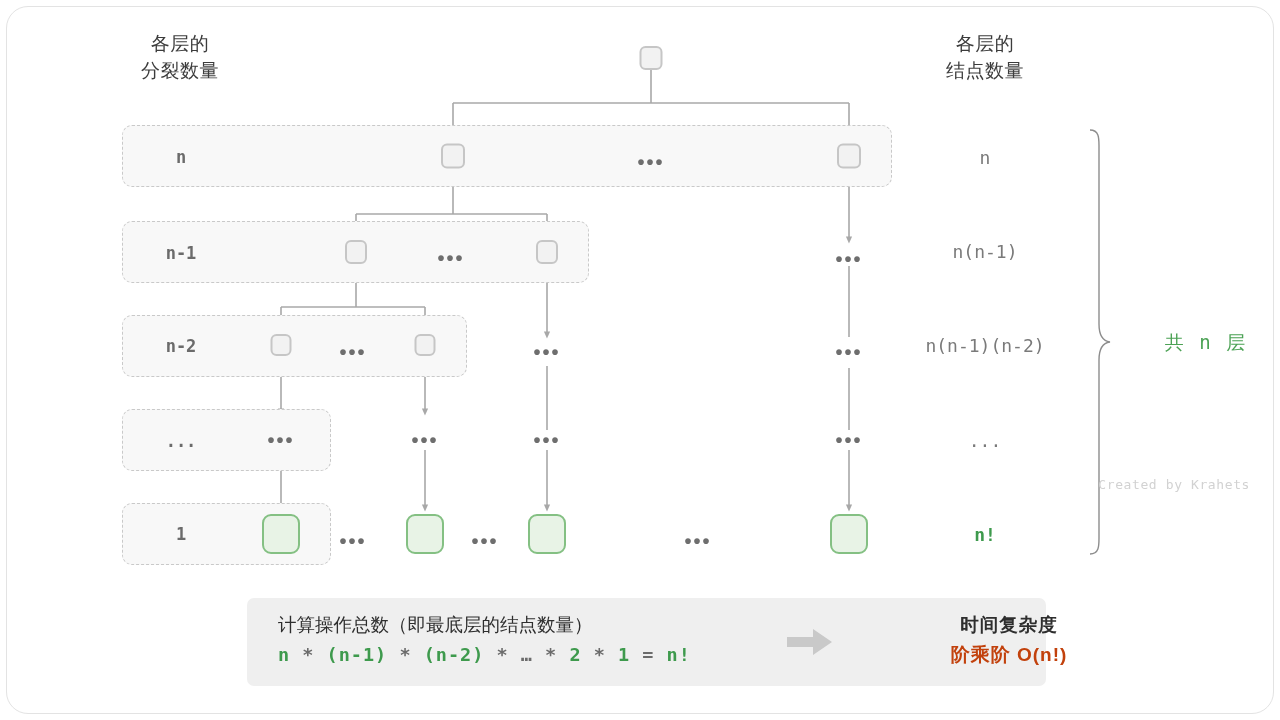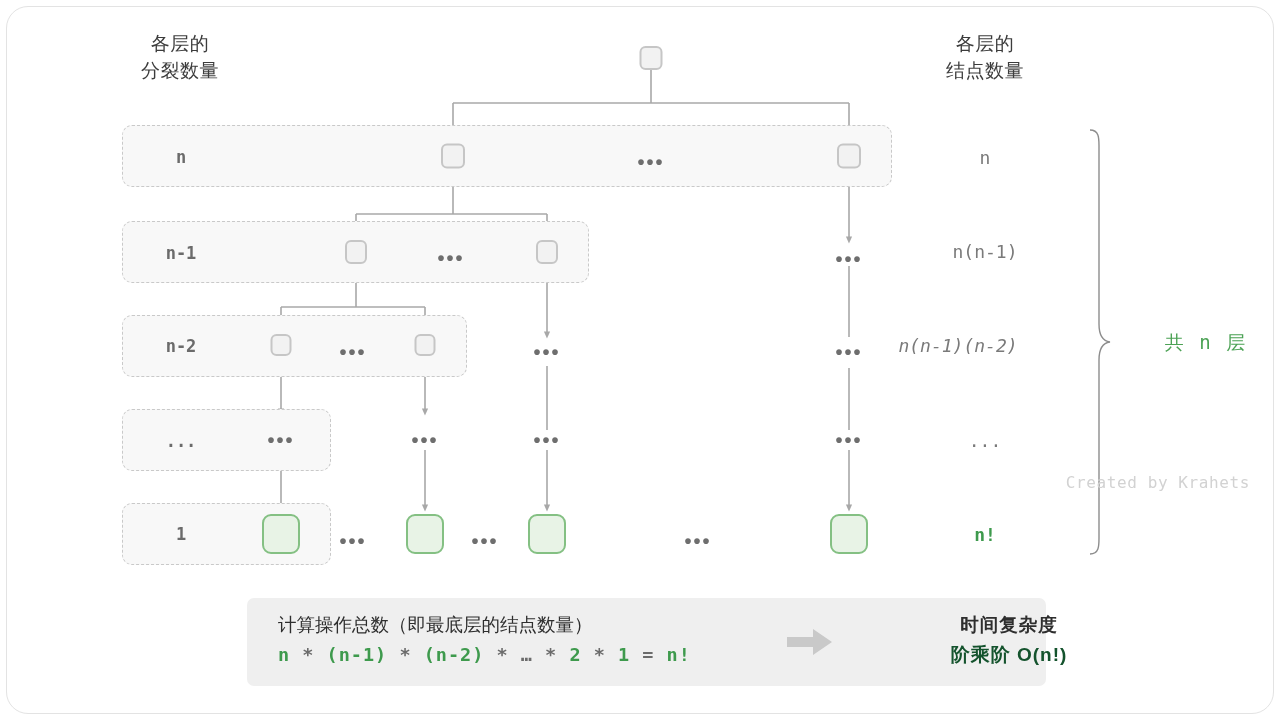--- a/index.html
+++ b/index.html
@@ -180,37 +180,37 @@
   }
   .sum-rtitle {
     color: #2e2e2e;
     font-size: 18.5px;
     font-weight: bold;
     line-height: 30px;
     letter-spacing: 1px;
     white-space: nowrap;
   }
   .sum-rvalue {
-    color: #14532d;
+    color: #c2410c;
     font-size: 19px;
     font-weight: bold;
     line-height: 30px;
     letter-spacing: 1px;
     white-space: nowrap;
     font-family: "Liberation Sans", "DejaVu Sans", sans-serif;
   }
 
   
   .watermark {
     position: absolute;
     right: 30px;
     bottom: 16px;
     color: #d2d2d2;
     font-family: "DejaVu Sans Mono", "Liberation Mono", monospace;
-    font-size: 16px;
+    font-size: 13px;
     letter-spacing: 0.6px;
     white-space: nowrap;
   }
 </style>
 </head>
 <body>
 
 <div id="canvas">
 
   <div class="frame"></div>
@@ -285,21 +285,21 @@
   <div class="dots" style="left:849px; top:259px;">•••</div>
   <div class="count-label" style="left:985px; top:239px;margin-top:12px;">n(n-1)</div>
 
   <div class="level-band" style="left:122px; top:315px; width:345px; height:62px;"></div>
   <div class="level-label" style="left:181px; top:346px;">n-2</div>
   <div class="node" style="left:281px; top:345px; width:21px; height:22px;"></div>
   <div class="dots" style="left:353px; top:352px;">•••</div>
   <div class="node" style="left:425px; top:345px; width:21px; height:22px;"></div>
   <div class="dots" style="left:547px; top:352px;">•••</div>
   <div class="dots" style="left:849px; top:352px;">•••</div>
-  <div class="count-label" style="left:958px; top:345px;font-style:italic;">n(n-1)(n-2)</div>
+  <div class="count-label" style="left:985px; top:345px;">n(n-1)(n-2)</div>
 
   <div class="level-band" style="left:122px; top:409px; width:209px; height:62px;"></div>
   <div class="level-label" style="left:181px; top:441px;">...</div>
   <div class="dots" style="left:281px; top:440px;">•••</div>
   <div class="dots" style="left:425px; top:440px;">•••</div>
   <div class="dots" style="left:547px; top:440px;">•••</div>
   <div class="dots" style="left:849px; top:440px;">•••</div>
   <div class="count-label" style="left:985px; top:440px;">...</div>
 
   <div class="level-band" style="left:122px; top:503px; width:209px; height:62px;"></div>

